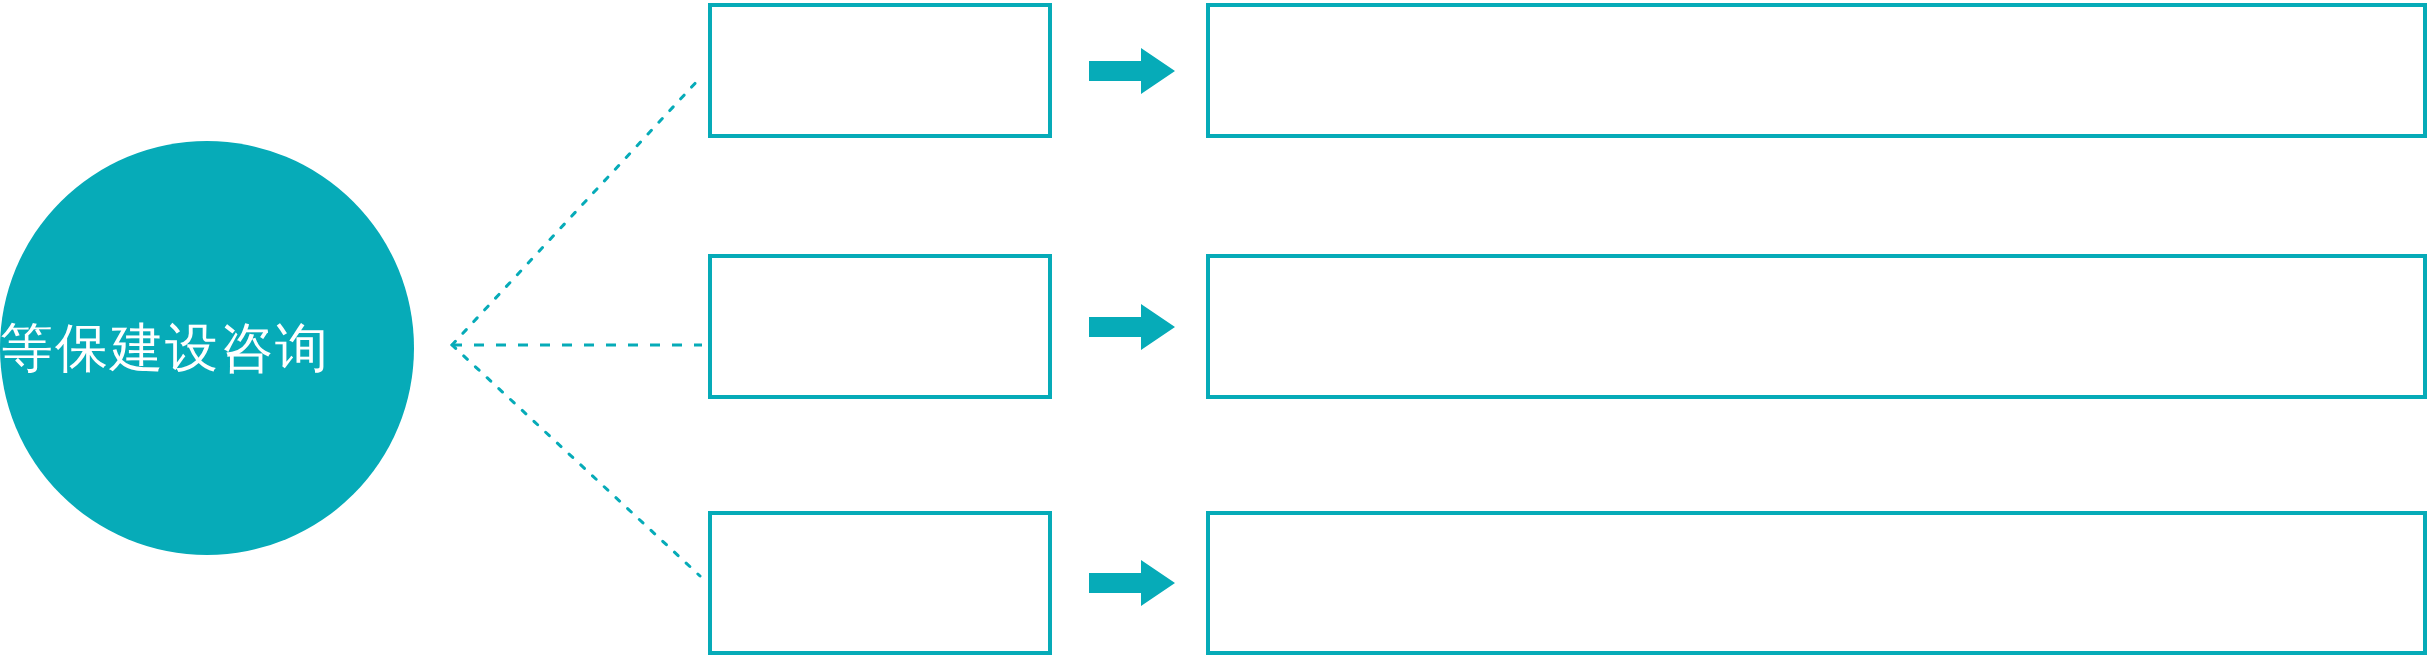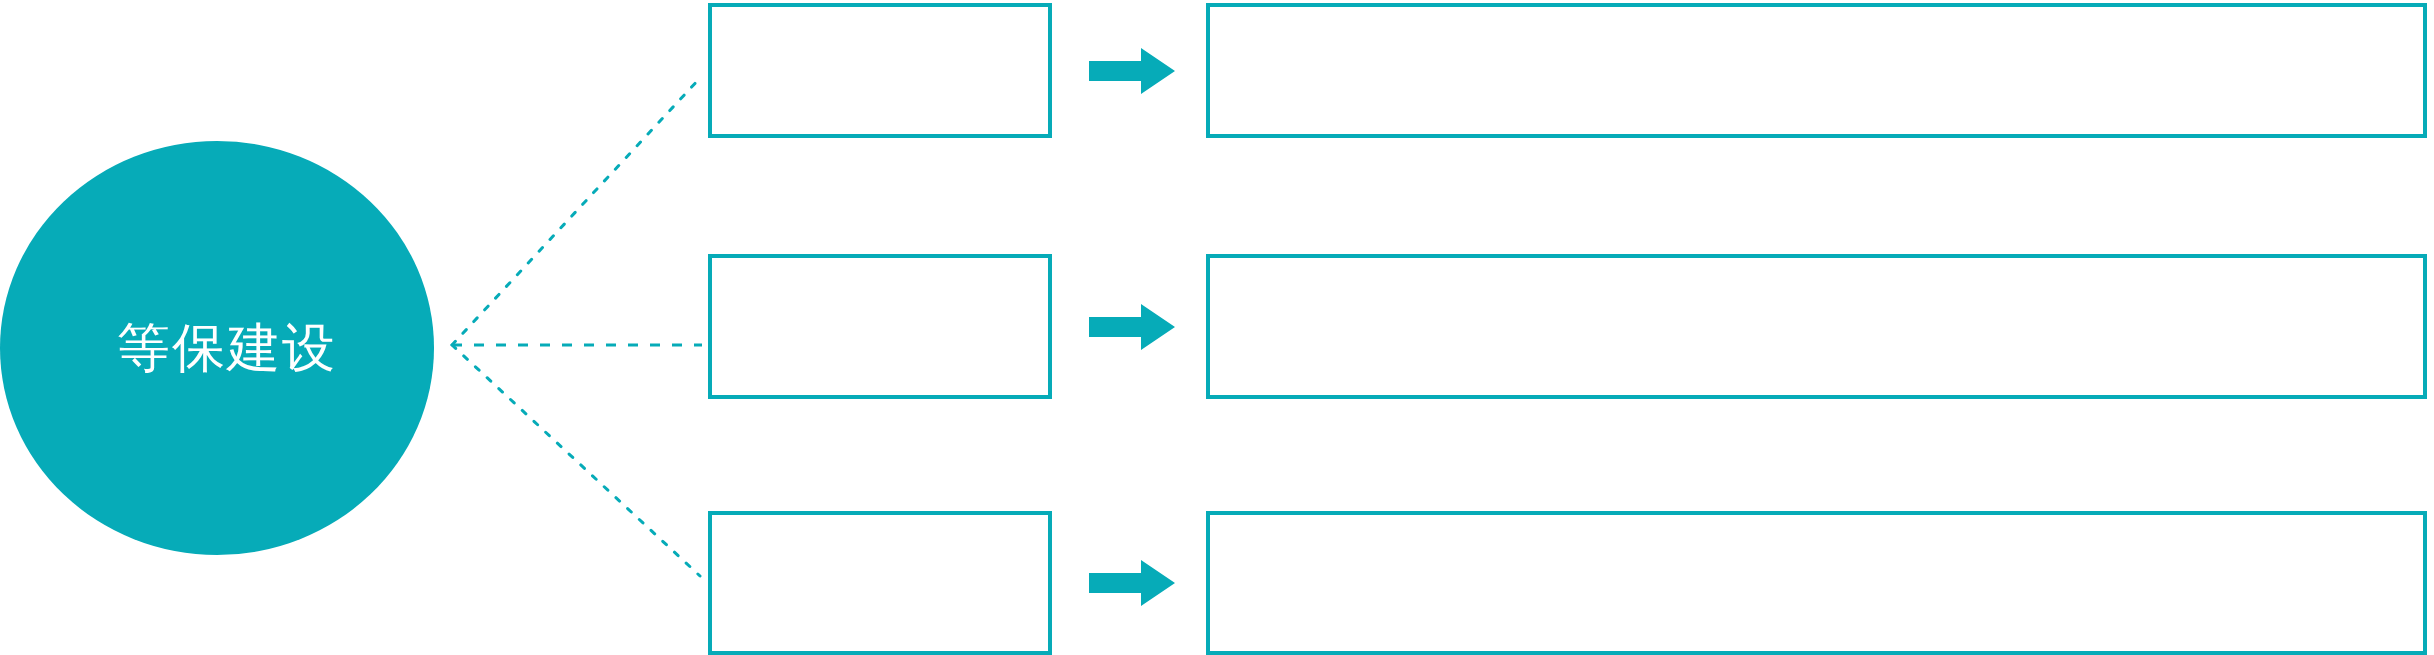--- a/index.html
+++ b/index.html
@@ -22,22 +22,21 @@
     position: absolute;
     left: 0px;
     top: 141px;
     width: 414px;
     height: 414px;
     border-radius: 50%;
     background: #06abb8;
     display: flex;
     flex-direction: row;
     align-items: center;
-    justify-content: center;
-    padding-left: 20px;
+    justify-content: flex-start;
   }
   .hub-line {
     color: #ffffff;
     font-size: 53px;
     line-height: 1.22;
     letter-spacing: 2px;
     font-weight: 400;
     white-space: nowrap;
     text-align: center;
   }
@@ -115,20 +114,21 @@
 <div id="diagram-root">
 
   <svg class="connector-svg" viewBox="0 0 2434 655" xmlns="http://www.w3.org/2000/svg">
     <line x1="452" y1="345" x2="700" y2="78" stroke="#06abb8" stroke-width="3" stroke-linecap="round" stroke-dasharray="5 11"></line>
     <line x1="452" y1="345" x2="702" y2="345" stroke="#06abb8" stroke-width="3" stroke-linecap="butt" stroke-dasharray="10 12"></line>
     <line x1="452" y1="345" x2="700" y2="576" stroke="#06abb8" stroke-width="3" stroke-linecap="round" stroke-dasharray="5 11"></line>
   </svg>
 
   <div class="hub-circle">
     <div class="hub-line">等保建设</div>
+    <div class="hub-line">咨询</div>
   </div>
 
   <div class="row row-1">
     <div class="label-box">
       <span class="label-box-text"></span>
     </div>
     <svg class="block-arrow" viewBox="0 0 86 46" xmlns="http://www.w3.org/2000/svg">
       <polygon points="0,13 52,13 52,0 86,23 52,46 52,33 0,33" fill="#06abb8"></polygon>
     </svg>
     <div class="detail-box">

